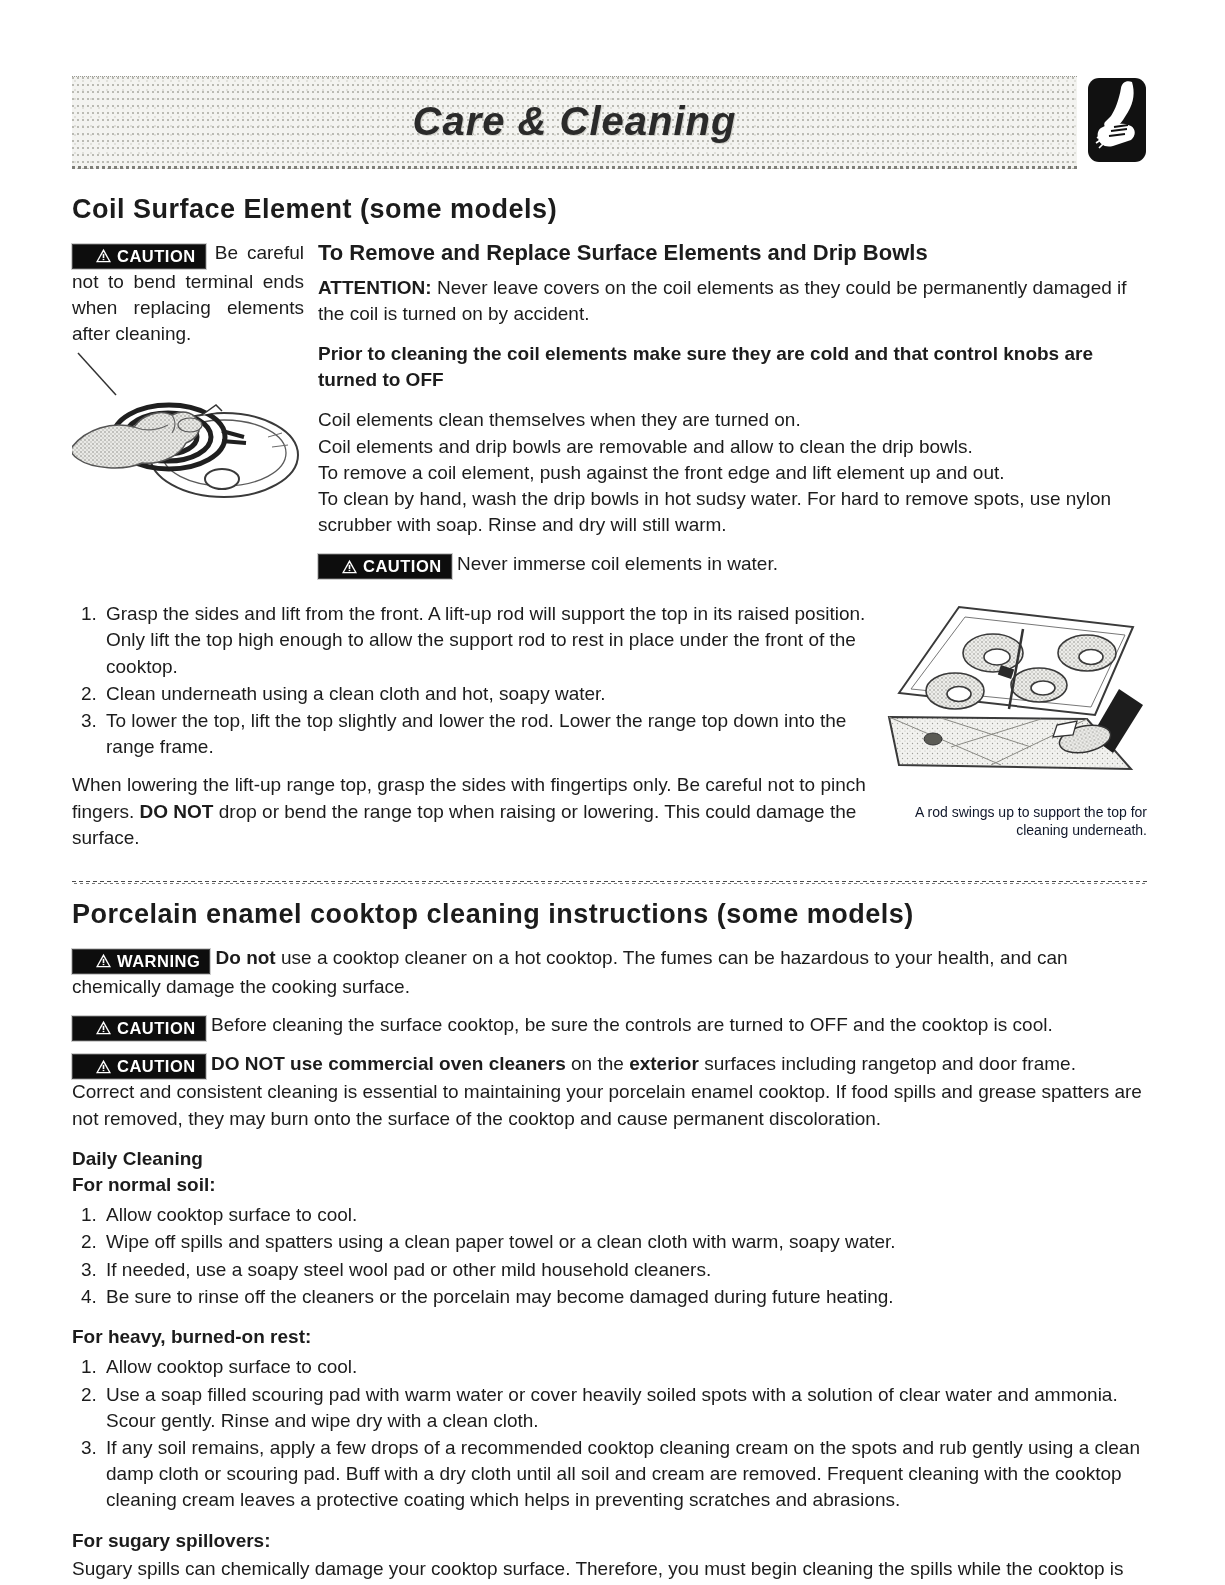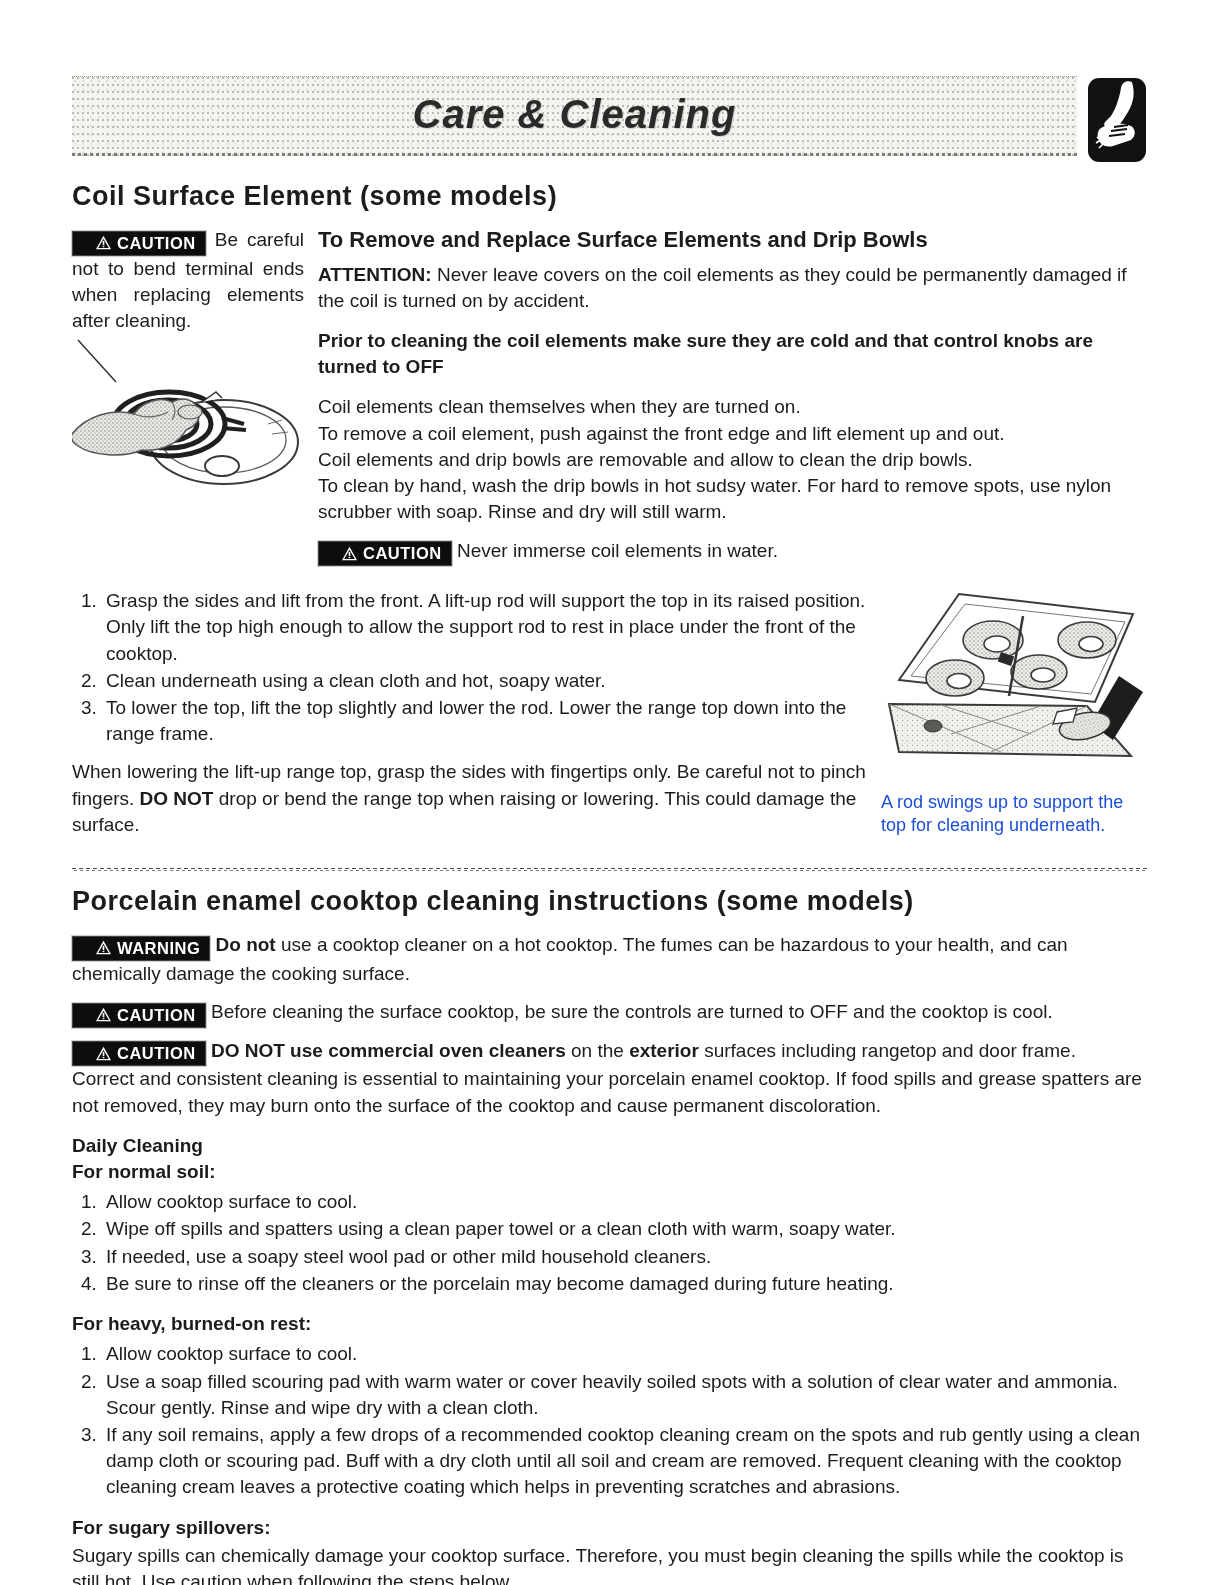--- a/index.html
+++ b/index.html
@@ -4,21 +4,21 @@
 <style>
   html,body{margin:0;padding:0;}
   body{
     width:1225px;height:1585px;background:#ffffff;color:#1c1c1c;
     font-family:"Liberation Sans","DejaVu Sans",sans-serif;
     font-size:19px;line-height:1.38;overflow:hidden;
     -webkit-font-smoothing:antialiased;
   }
   .page{padding:0 78px 0 72px;}
   
-  .banner-row{display:flex;align-items:stretch;margin-top:76px;height:80px;}
+  .banner-row{display:flex;align-items:stretch;margin-top:76px;height:93px;}
   .banner{
     flex:1;position:relative;display:flex;align-items:center;justify-content:center;
     background-color:#f3f3f0;
     background-image:
       radial-gradient(circle at 1px 1px,#b9b9b2 0.7px,transparent 1.2px),
       radial-gradient(circle at 3px 4px,#d8d8d2 0.6px,transparent 1px);
     background-size:5px 7px,8px 9px;
     border-top:1px dotted #9a9a94;
     border-bottom:3px dotted #7e7e78;
   }
@@ -45,21 +45,21 @@
   .coil-left .side-note{margin:2px 0 4px;text-align:justify;}
   .coil-right{flex:1;padding-left:2px;}
   .para{margin:0 0 14px;}
   .bold-para{font-weight:bold;margin:0 0 14px;}
   .linegroup div{margin:0;}
   .caution-line{margin:12px 0 0;}
   
   .raise-row{display:flex;gap:14px;margin-top:18px;}
   .raise-left{flex:1;}
   .raise-right{flex:none;width:266px;margin:0;}
-  .raise-right figcaption{font-size:18px;text-align:left;line-height:1.25;margin-top:8px;color:#1d4ed8;}
+  .raise-right figcaption{font-size:14px;text-align:right;line-height:1.25;margin-top:8px;color:#0f172a;}
   ol.steps{margin:4px 0 12px;padding-left:30px;}
   ol.steps li{margin:1px 0;padding-left:4px;}
   
   .divider{
     height:3px;margin:16px 0 12px;
     background:repeating-linear-gradient(90deg,#4a4a4a 0 4px,transparent 4px 7px),
                repeating-linear-gradient(90deg,#7a7a7a 2px 5px,transparent 5px 8px);
     background-size:auto 1px,auto 1px;
     background-position:0 0,0 2px;background-repeat:repeat-x;
   }
@@ -135,22 +135,22 @@
           <ellipse cx="118" cy="74" rx="12" ry="7" fill="url(#stip)" stroke="#555" stroke-width="1.2"></ellipse>
         </svg>
       </aside>
 
       <div class="coil-right">
         <h2>To Remove and Replace Surface Elements and Drip Bowls</h2>
         <p class="para"><strong>ATTENTION:</strong><span> Never leave covers on the coil elements as they could be permanently damaged if the coil is turned on by accident.</span></p>
         <p class="bold-para">Prior to cleaning the coil elements make sure they are cold and that control knobs are turned to OFF</p>
         <div class="linegroup">
           <div>Coil elements clean themselves when they are turned on.</div>
+          <div>Coil elements and drip bowls are removable and allow to clean the drip bowls.</div>
           <div>To remove a coil element, push against the front edge and lift element up and out.</div>
-          <div>Coil elements and drip bowls are removable and allow to clean the drip bowls.</div>
           <div>To clean by hand, wash the drip bowls in hot sudsy water. For hard to remove spots, use nylon scrubber with soap. Rinse and dry will still warm.</div>
         </div>
         <p class="caution-line">
           <span class="badge">
               <svg width="17" height="15" viewBox="0 0 20 18">
                 <polygon points="10,1 19,17 1,17" fill="#ffffff"></polygon>
                 <polygon points="10,4.5 16.4,15.5 3.6,15.5" fill="#0d0d0d"></polygon>
                 <rect x="9" y="7" width="2" height="5" fill="#ffffff"></rect>
                 <rect x="9" y="13" width="2" height="1.6" fill="#ffffff"></rect>
               </svg>

